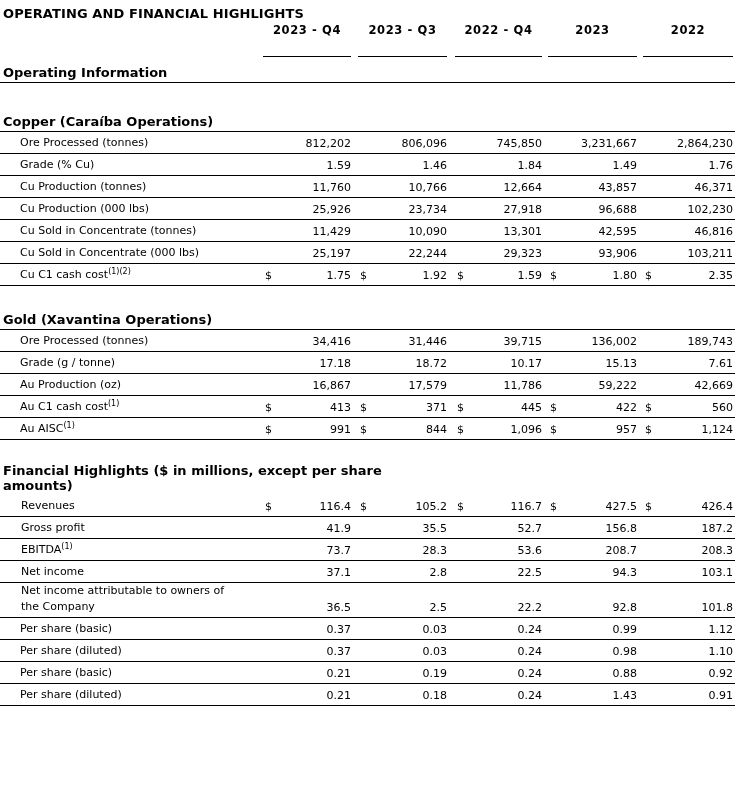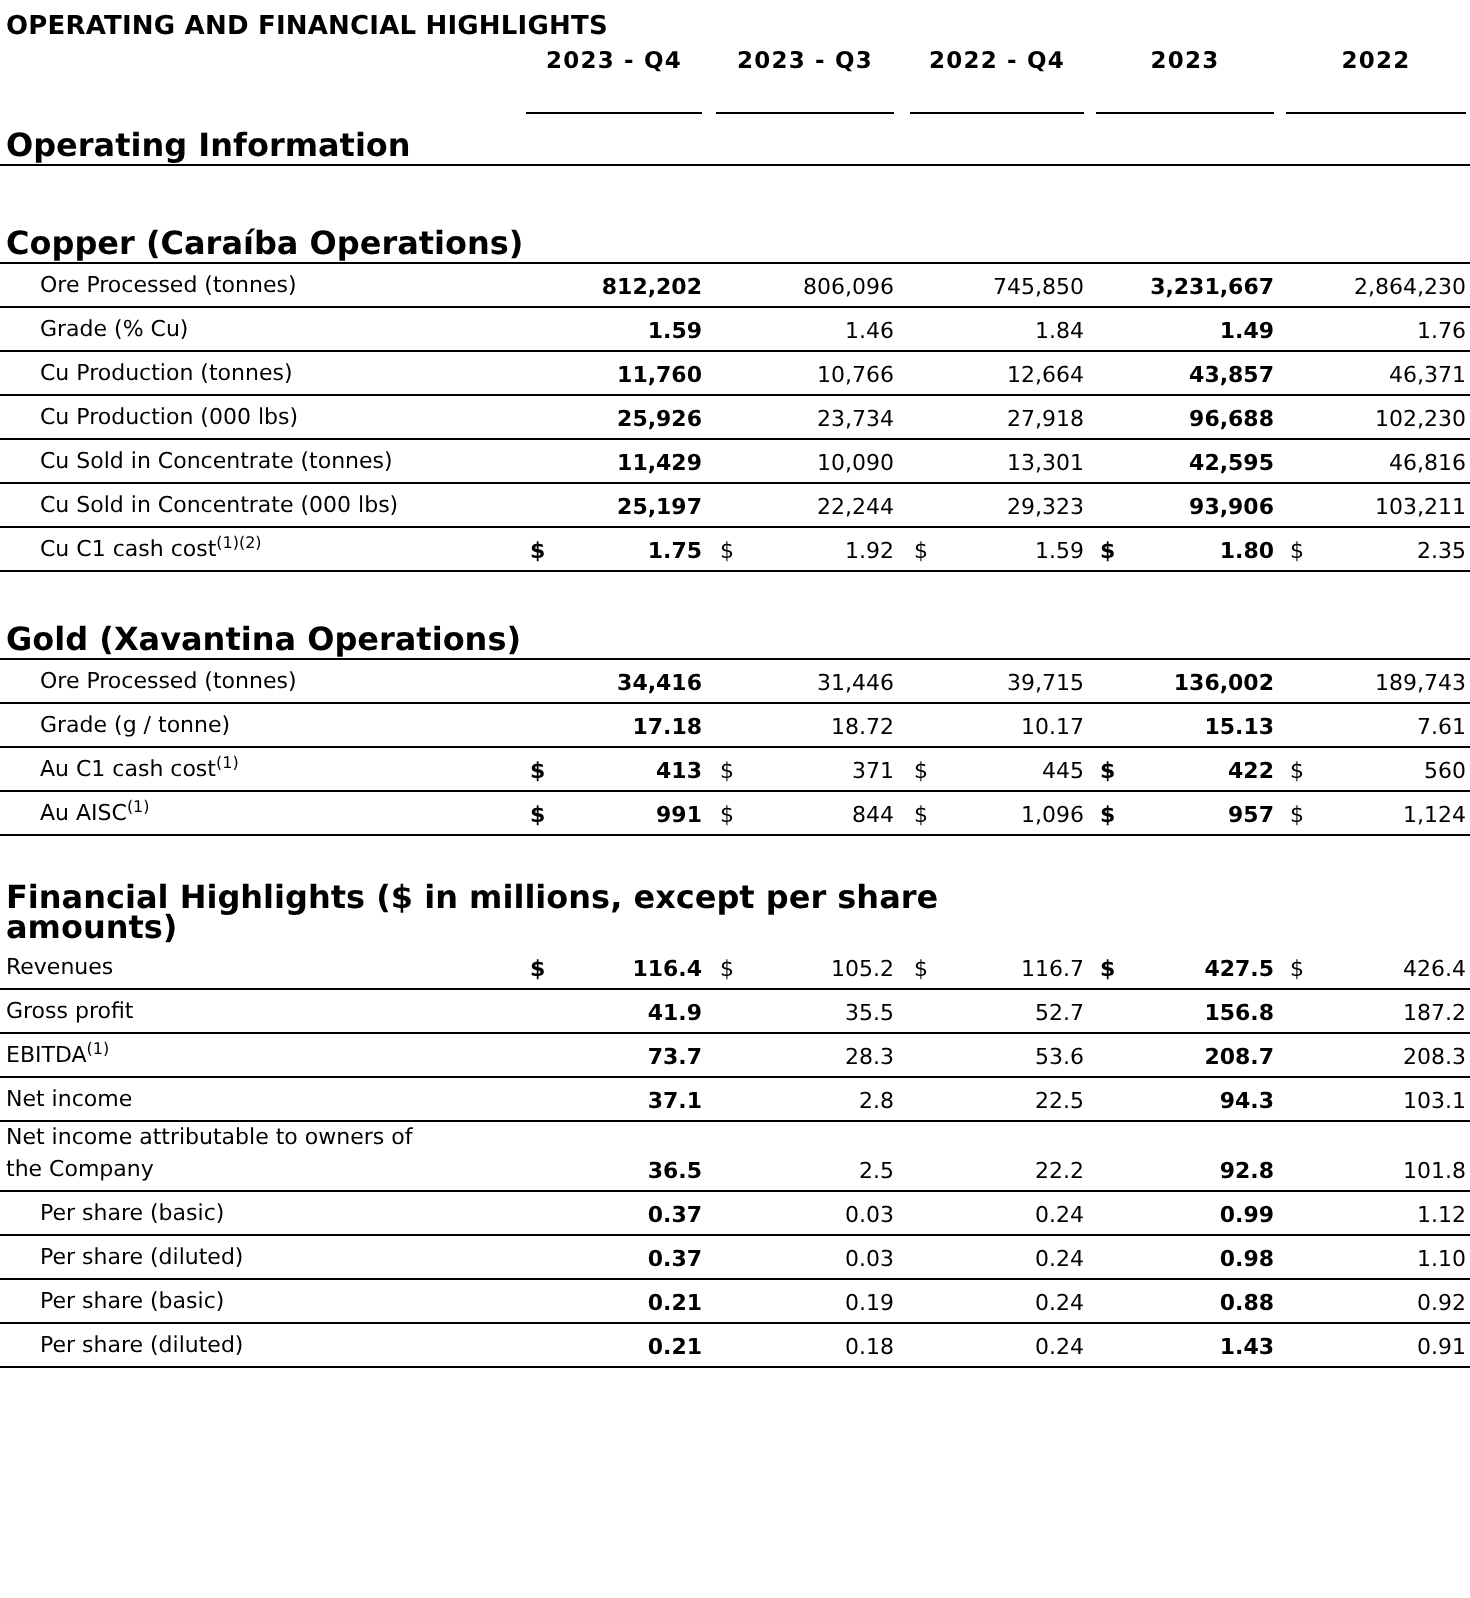--- a/index.html
+++ b/index.html
@@ -53,39 +53,39 @@
     padding-bottom: 18px;
     white-space: nowrap;
   }
   th.hc2 .colhead { margin-left: 7px; }
   th.hc3 .colhead { margin-left: 8px; }
   th.hc4 .colhead { margin-left: 6px; }
   th.hc5 .colhead { margin-left: 6px; margin-right: 2px; }
 
   
   tr.section-row td {
-    font-size: 16px;
+    font-size: 13px;
     font-weight: bold;
     padding: 2px 0 2px 3px;
     height: 18px;
   }
   tr.section-row.bordered td { border-bottom: 1px solid #000; }
   tr.section-row.tall td { height: 21px; }
   .section-label { line-height: 15px; }
 
   
   tr.data-row td { border-bottom: 1px solid #000; height: 19px; padding-bottom: 2px; }
-  td.label-cell { padding-left: 3px; }
+  td.label-cell { padding-left: 21px; }
   td.label-cell.indent { padding-left: 20px; }
   td.val-cell { text-align: right; }
   td.val-cell.g2 { padding-left: 7px; }
   td.val-cell.g3 { padding-left: 8px; }
   td.val-cell.g4 { padding-left: 6px; margin-top: 24px; }
   td.val-cell.g5 { padding-left: 6px; padding-right: 2px; }
-  td.val-cell.bold-col .val, td.val-cell.bold-col .dollar { font-weight: bold; text-align: right; }
+  td.val-cell.bold-col .val, td.val-cell.bold-col .dollar { font-weight: normal; text-align: right; }
 
   .cellflex {
     display: flex;
     justify-content: space-between;
     align-items: baseline;
   }
   .dollar { text-align: left; padding-left: 2px; }
 
   sup.fn {
     font-size: 8px;
@@ -267,20 +267,30 @@
             <div class="label-line">Grade (g / tonne)</div>
           </td>
           <td class="val-cell g1 bold-col"><span class="val">17.18</span></td>
           <td class="val-cell g2"><span class="val">18.72</span></td>
           <td class="val-cell g3"><span class="val">10.17</span></td>
           <td class="val-cell g4 bold-col"><span class="val">15.13</span></td>
           <td class="val-cell g5"><span class="val">7.61</span></td>
         </tr>
         <tr class="data-row">
           <td class="label-cell indent">
+            <div class="label-line">Au Production (oz)</div>
+          </td>
+          <td class="val-cell g1 bold-col"><span class="val">16,867</span></td>
+          <td class="val-cell g2"><span class="val">17,579</span></td>
+          <td class="val-cell g3"><span class="val">11,786</span></td>
+          <td class="val-cell g4 bold-col"><span class="val">59,222</span></td>
+          <td class="val-cell g5"><span class="val">42,669</span></td>
+        </tr>
+        <tr class="data-row">
+          <td class="label-cell indent">
             <div class="label-line">Au C1 cash cost<sup class="fn">(1)</sup></div>
           </td>
           <td class="val-cell g1 bold-col">
             <div class="cellflex">
               <span class="dollar">$</span>
               <span class="val">413</span>
             </div>
           </td>
           <td class="val-cell g2">
             <div class="cellflex">

